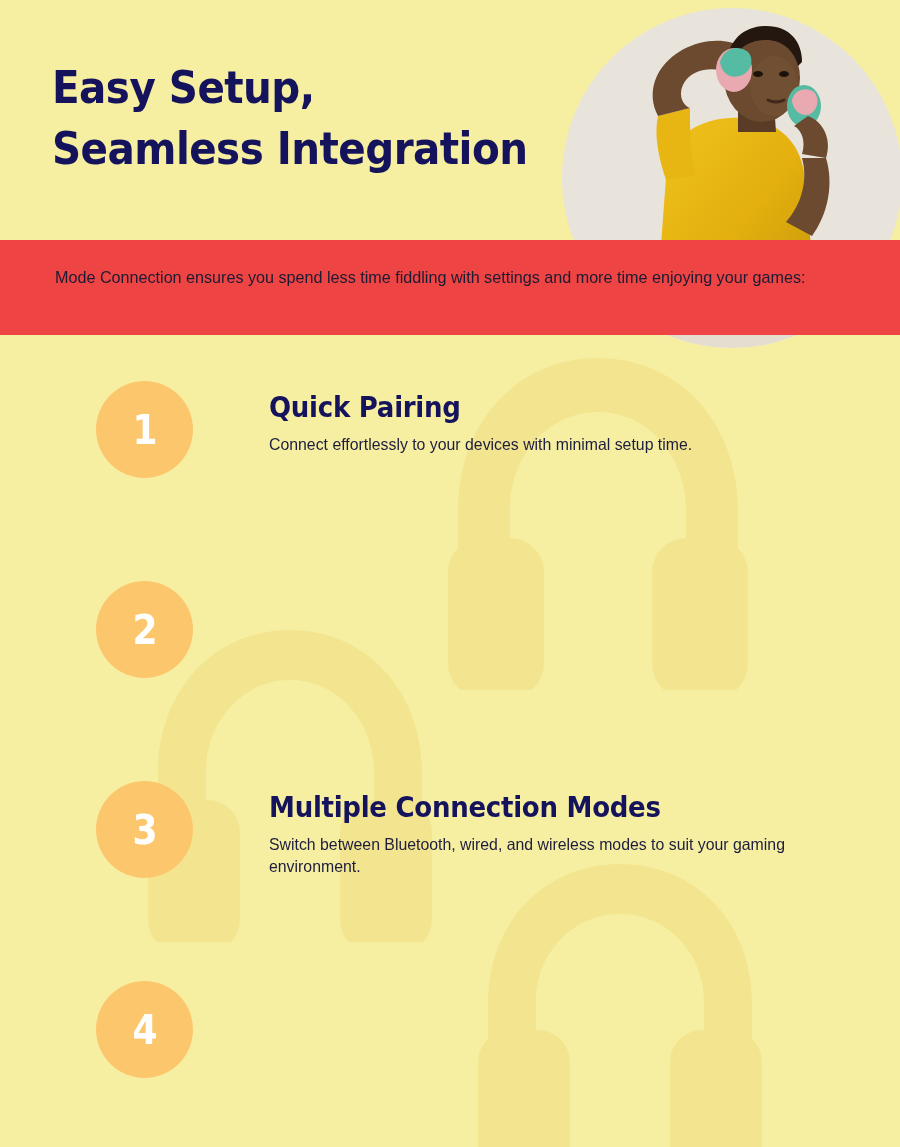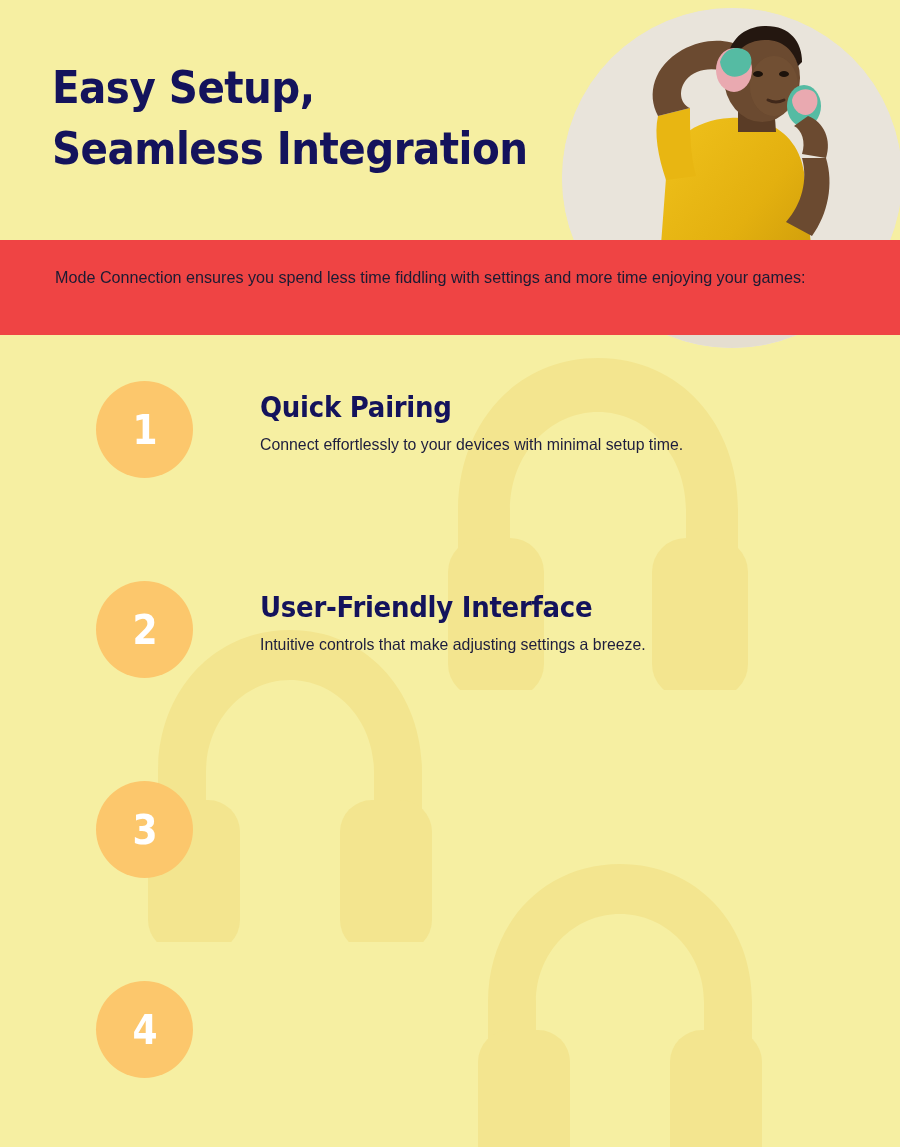--- a/index.html
+++ b/index.html
@@ -125,21 +125,21 @@
   .badge-num {
     color: #ffffff;
     font-family: "DejaVu Sans", sans-serif;
     font-weight: bold;
     font-size: 40px;
     line-height: 1;
     transform: scaleX(0.9);
   }
   .feature-text {
     position: absolute;
-    left: 260px;
+    left: 269px;
     top: 56px;
     width: 590px;
   }
   .feature-title {
     color: #14135c;
     font-family: "DejaVu Sans", sans-serif;
     font-weight: bold;
     font-size: 28px;
     line-height: 1.18;
     letter-spacing: -0.3px;
@@ -267,29 +267,29 @@
       <div class="feature-text">
         <p class="feature-title">Quick Pairing</p>
         <p class="feature-desc">Connect effortlessly to your devices with minimal setup time.</p>
       </div>
     </div>
 
     <div class="feature">
       <div class="badge">
         <span class="badge-num">2</span>
       </div>
+    </div>
+
+    <div class="feature">
+      <div class="badge">
+        <span class="badge-num">3</span>
+      </div>
       <div class="feature-text">
-        <p class="feature-title">User-Friendly Interface</p>
-        <p class="feature-desc">Intuitive controls that make adjusting settings a breeze.</p>
-      </div>
-    </div>
-
-    <div class="feature">
-      <div class="badge">
-        <span class="badge-num">3</span>
+        <p class="feature-title">Multiple Connection Modes</p>
+        <p class="feature-desc">Switch between Bluetooth, wired, and wireless modes to suit your gaming environment.</p>
       </div>
     </div>
 
     <div class="feature">
       <div class="badge">
         <span class="badge-num">4</span>
       </div>
     </div>
 
   </div>

